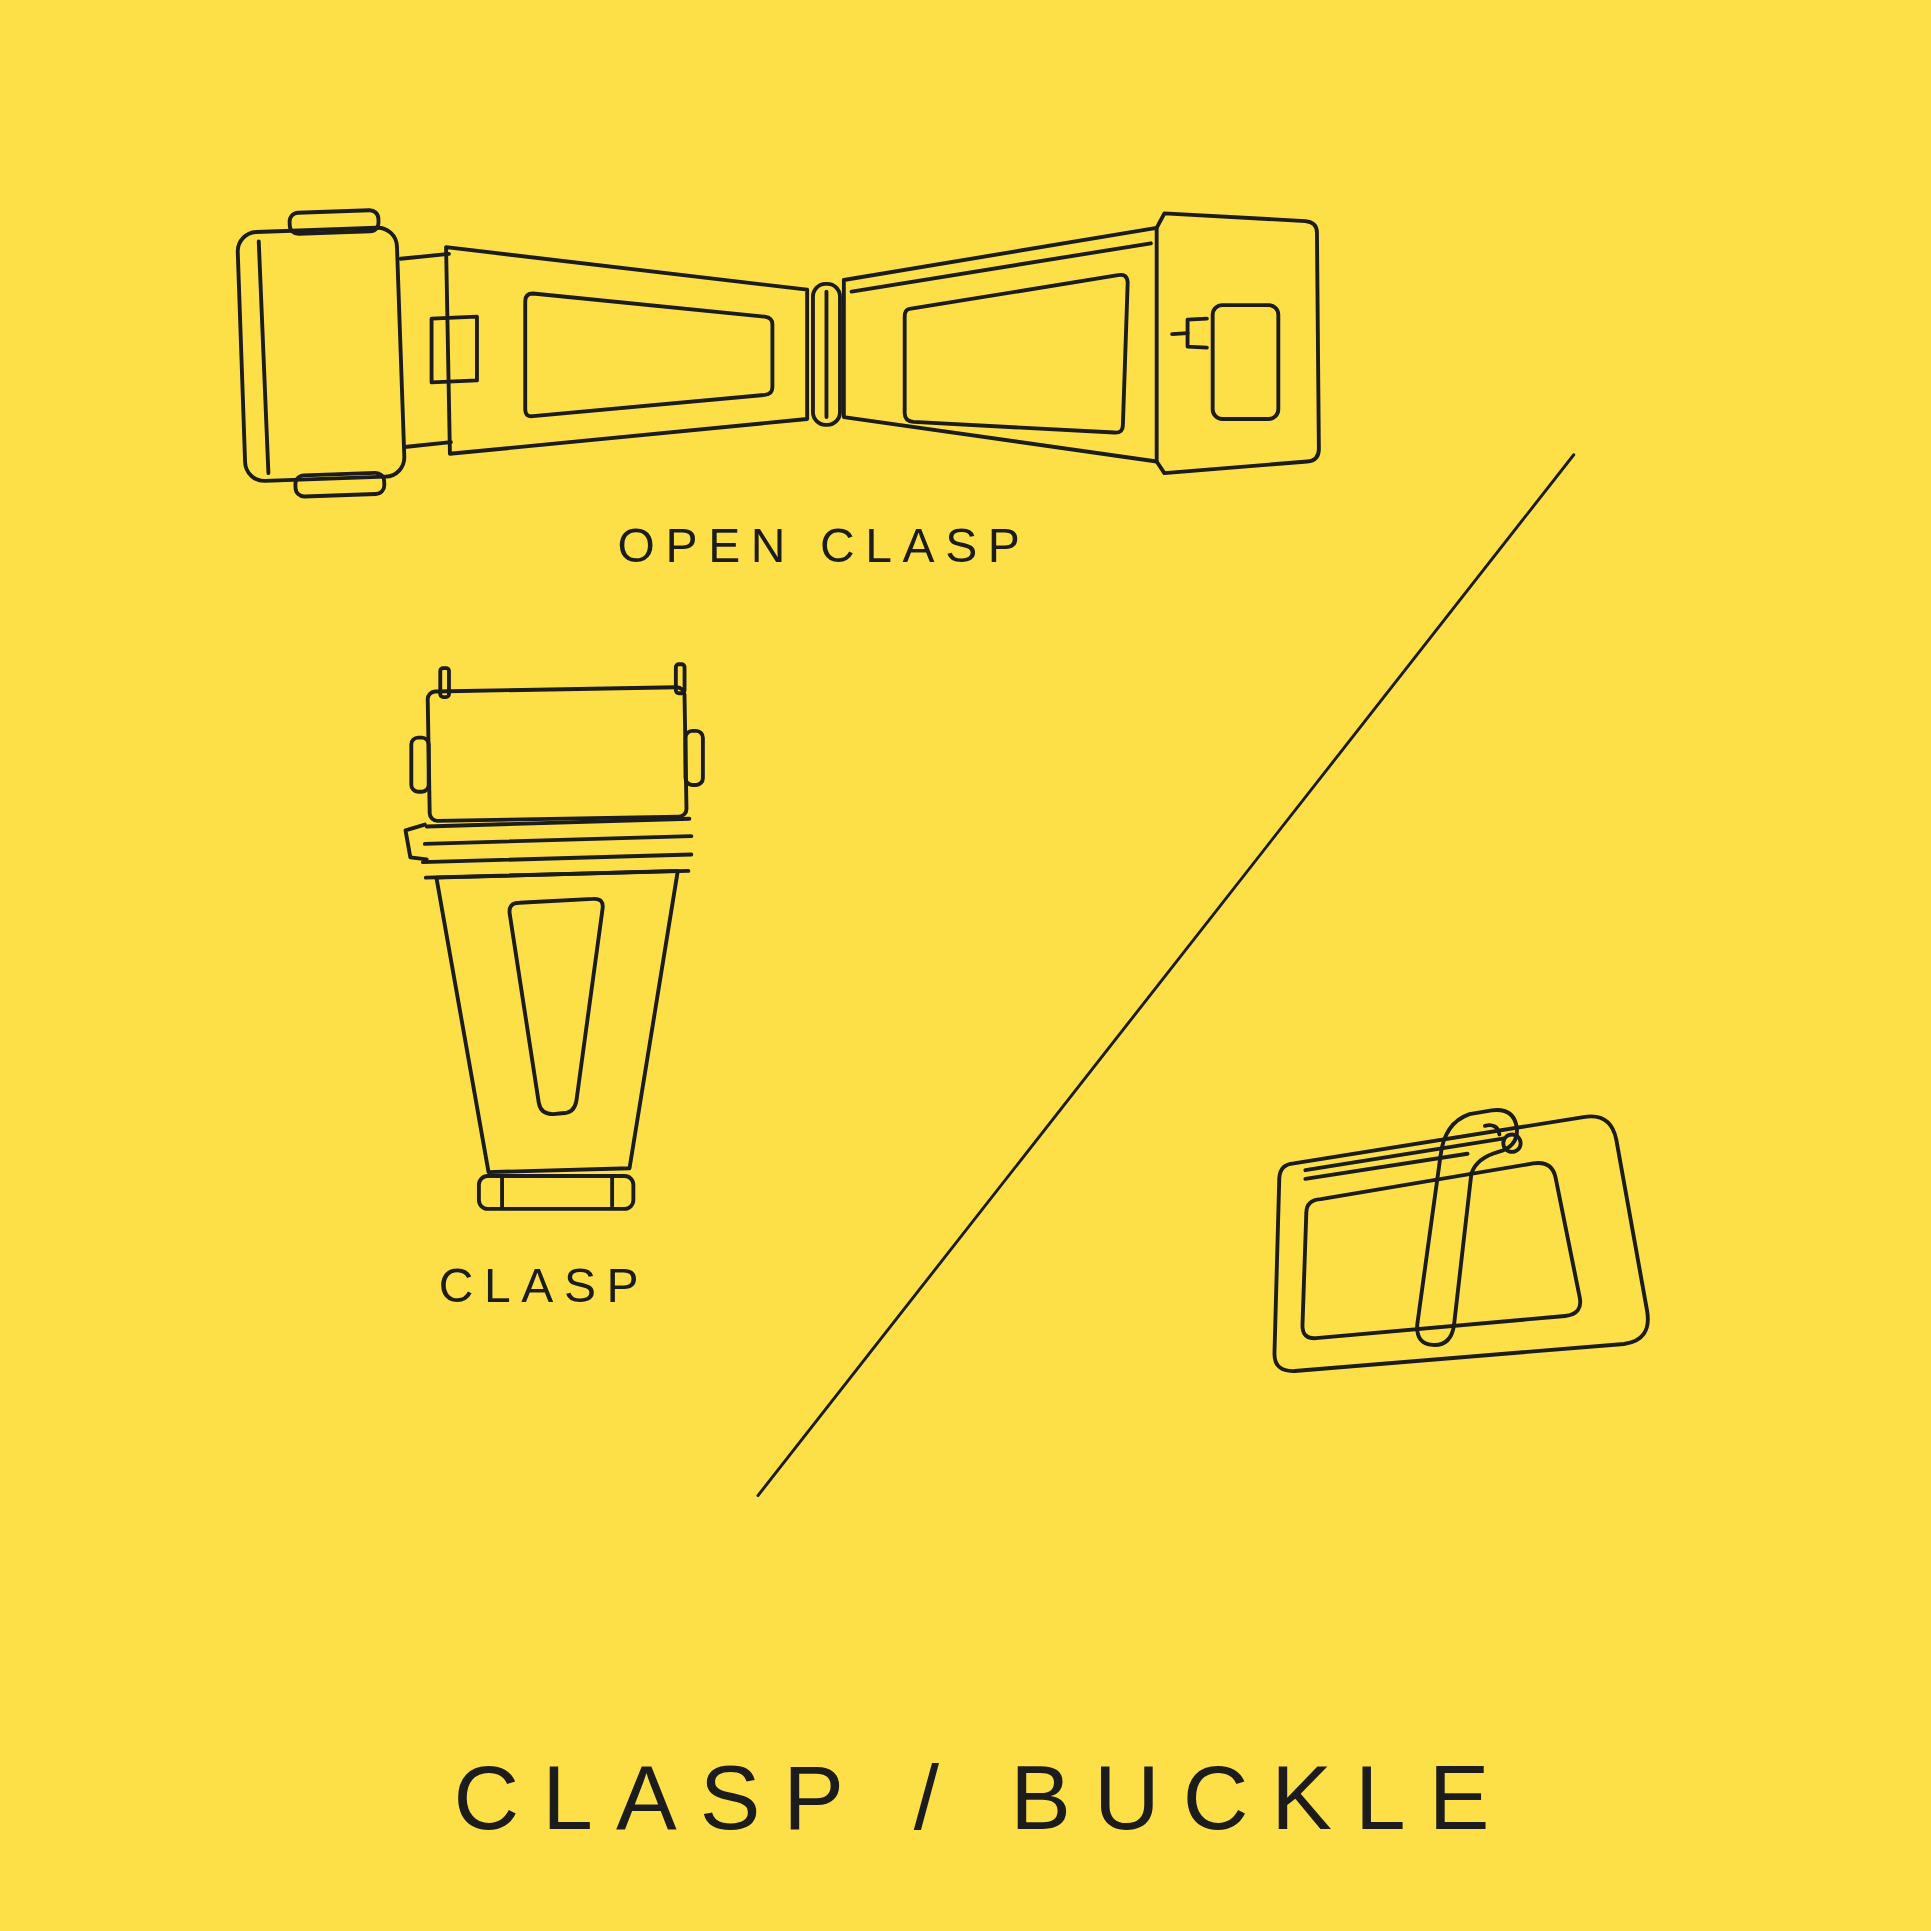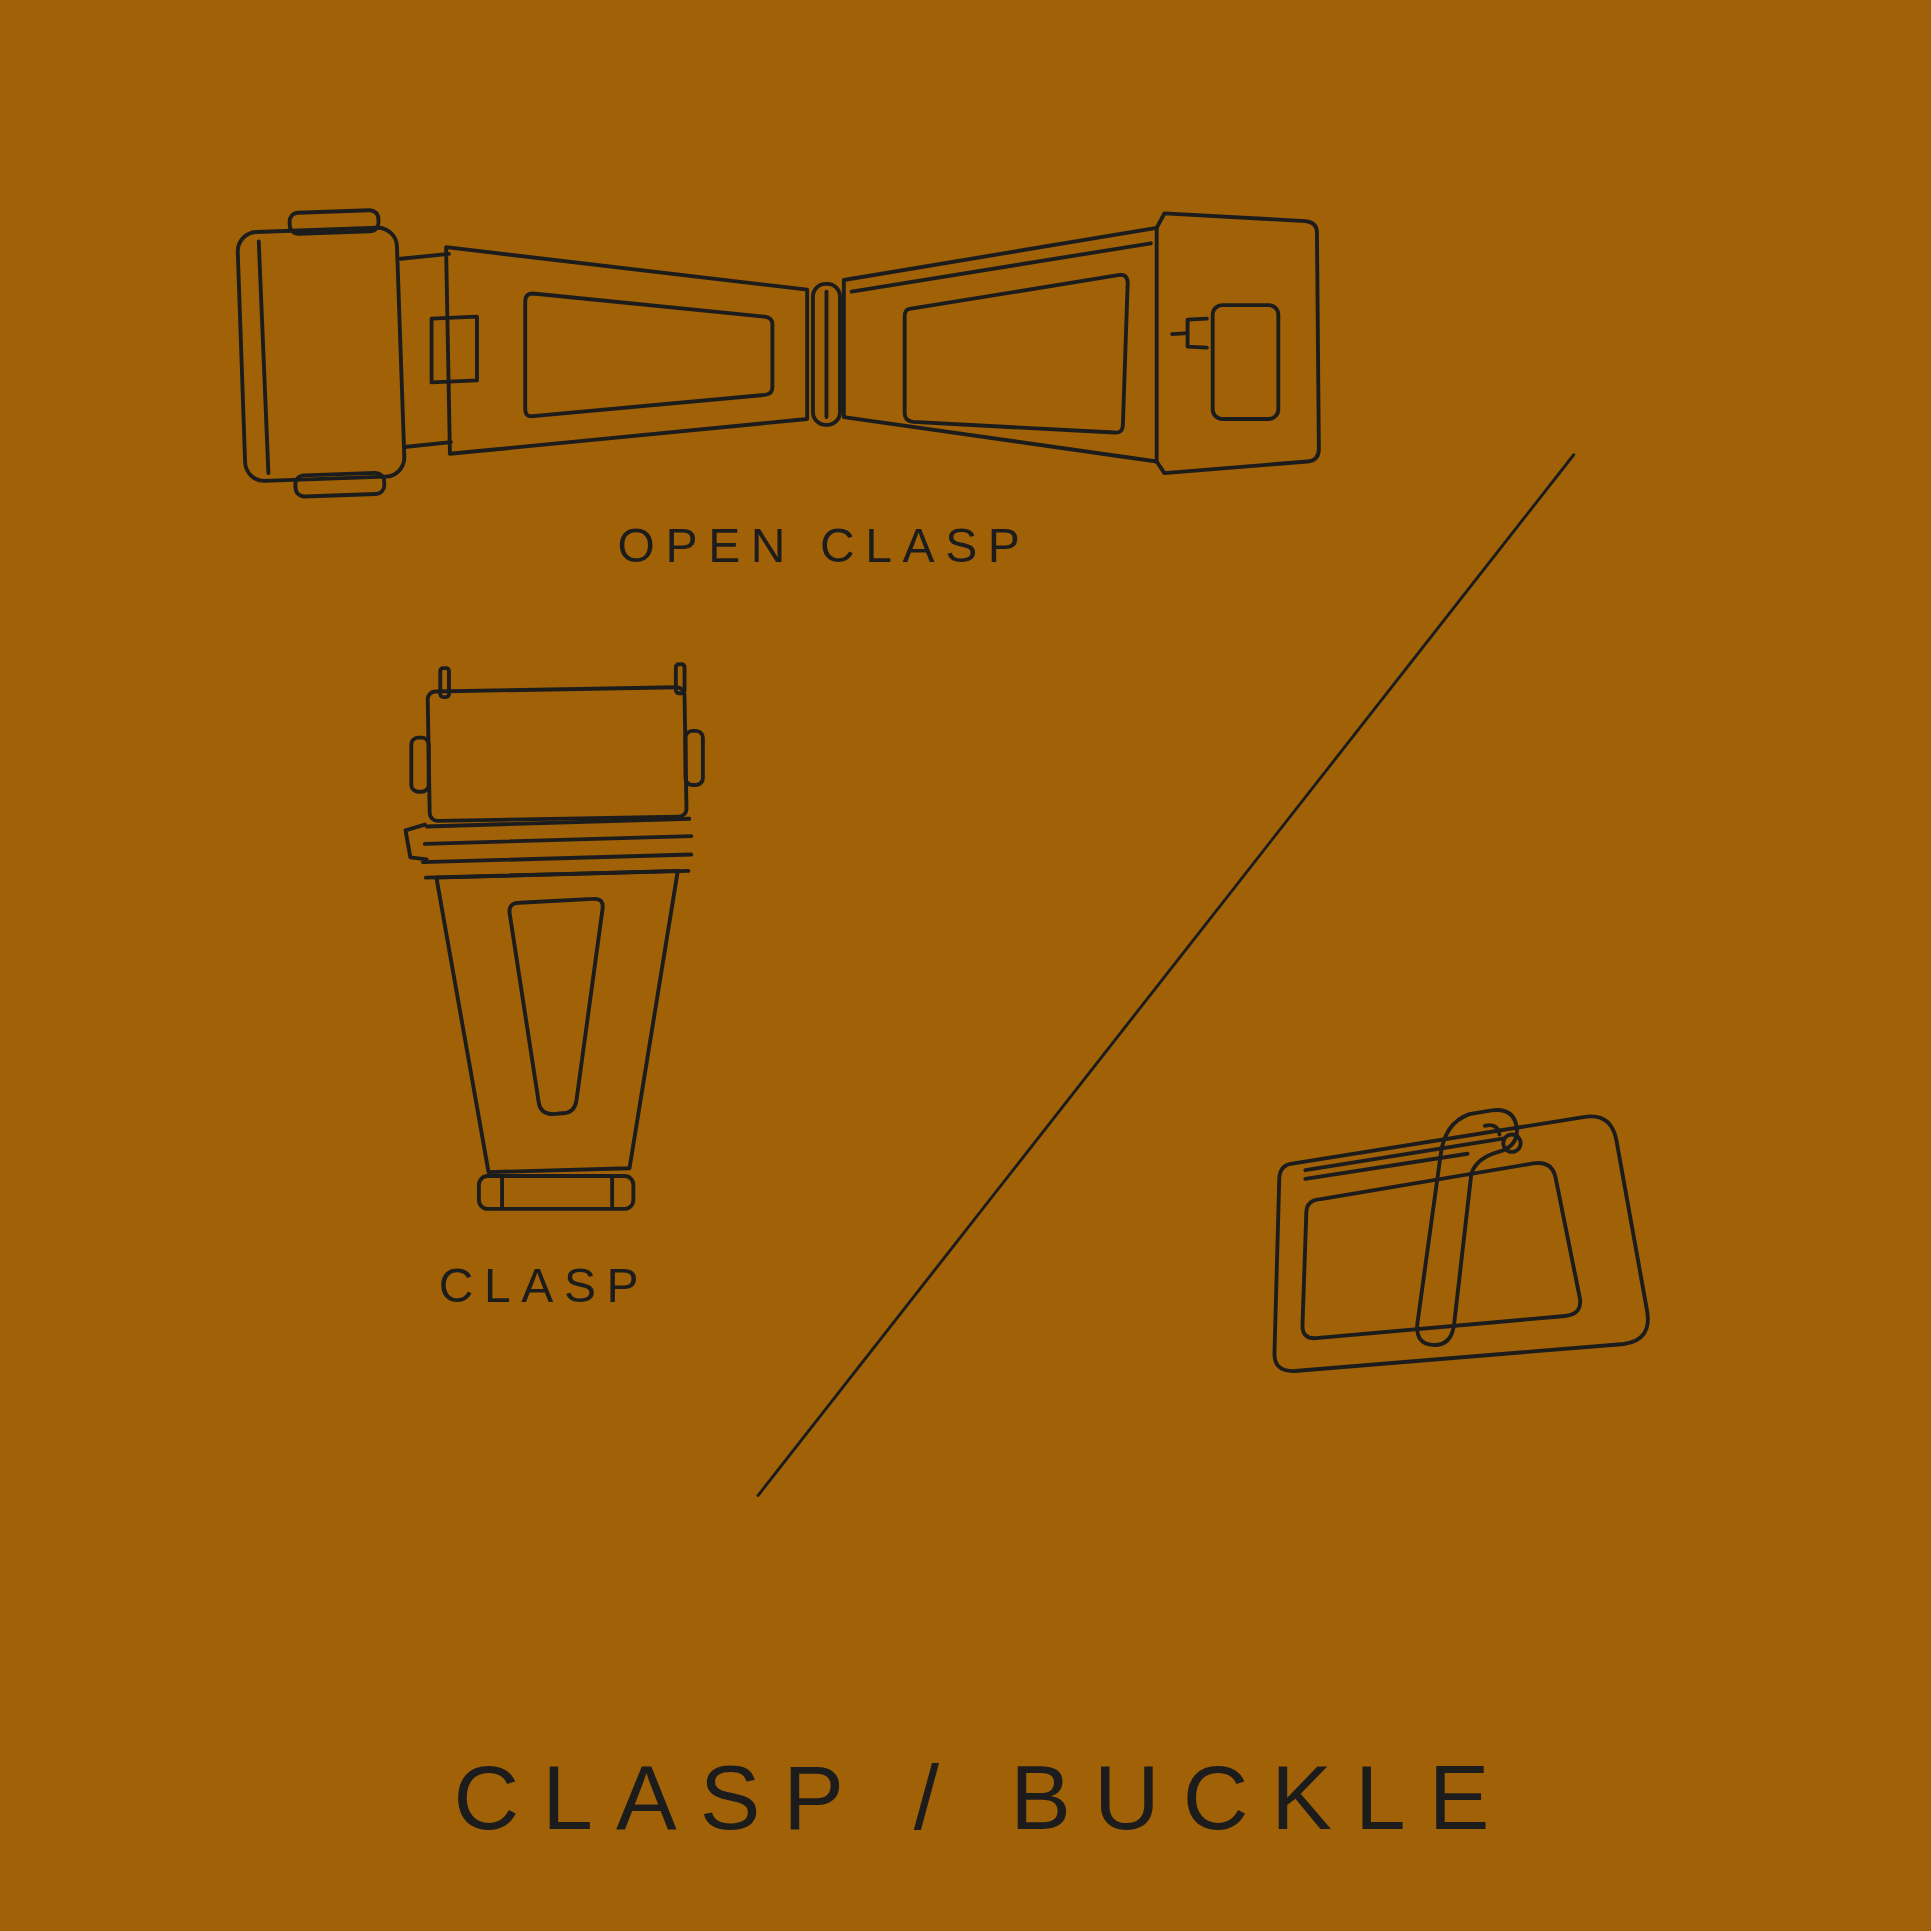--- a/index.html
+++ b/index.html
@@ -4,21 +4,21 @@
 <style>
   html, body {
     margin: 0;
     padding: 0;
     background: #ffffff;
   }
   #canvas {
     position: relative;
     width: 1931px;
     height: 1931px;
-    background: #a16207;
+    background: #fde047;
     overflow: hidden;
     font-family: "Liberation Sans", sans-serif;
   }
   svg.artwork {
     position: absolute;
     left: 0;
     top: 0;
     width: 1931px;
     height: 1931px;
   }

